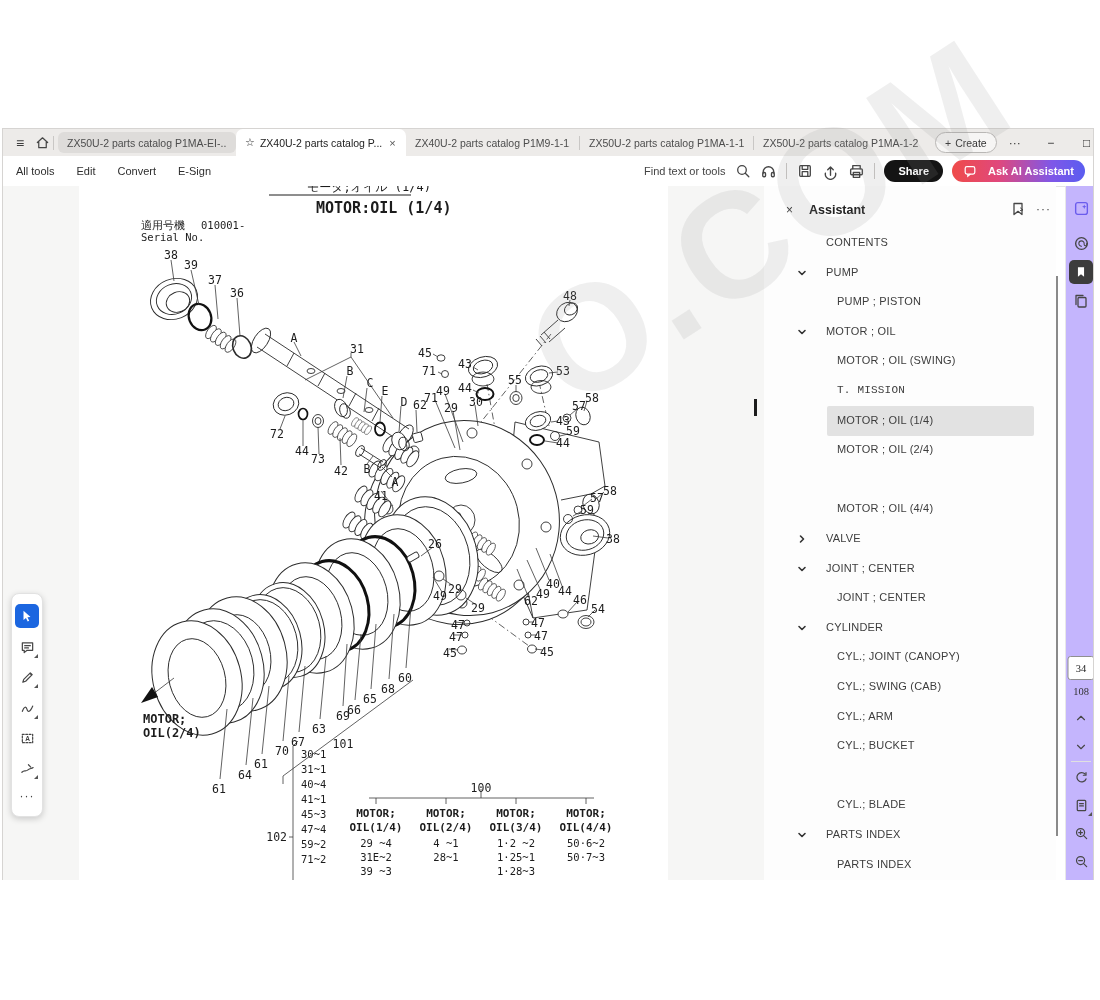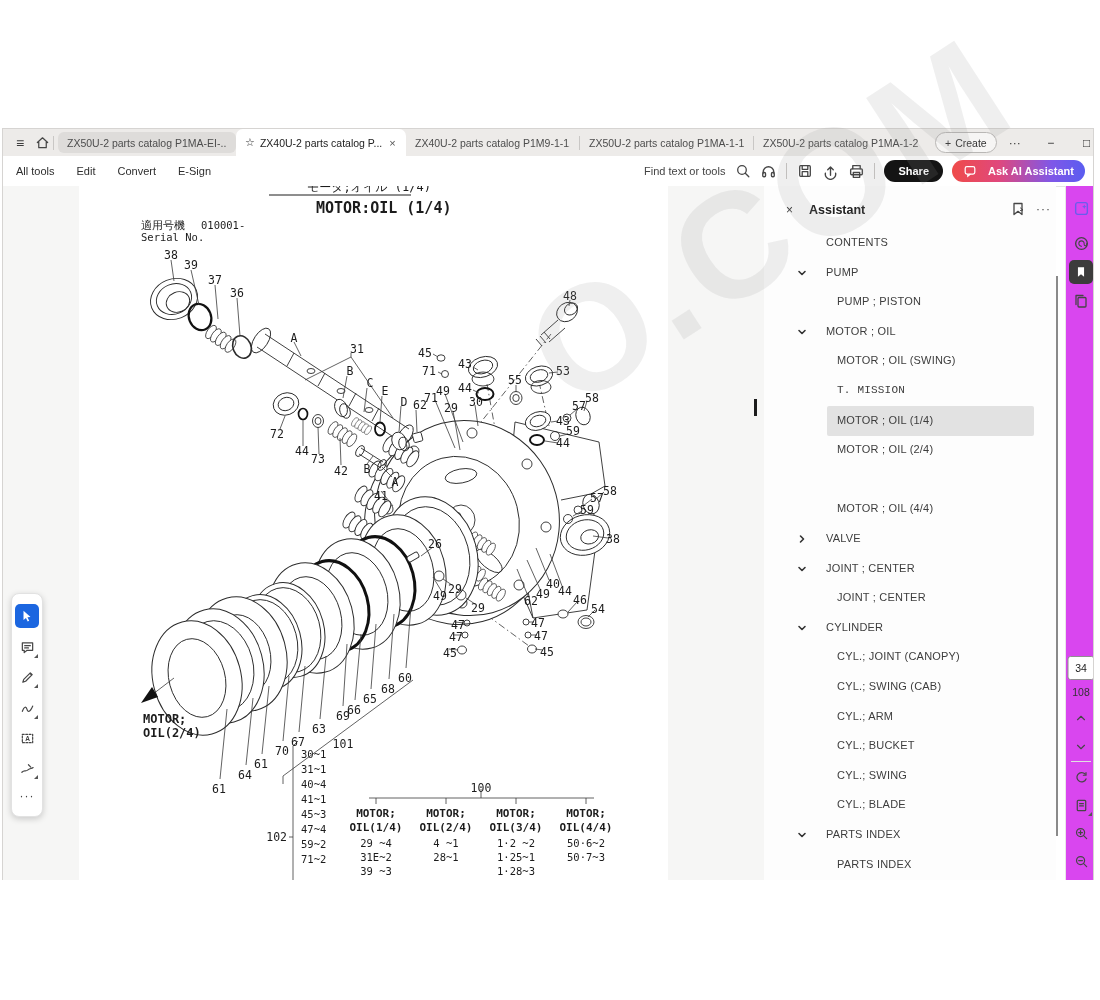--- a/index.html
+++ b/index.html
@@ -67,21 +67,21 @@
   .pht{position:absolute;left:45px;top:7px;font-size:12.5px;font-weight:bold;color:#222;}
   .phbm{position:absolute;left:246px;top:5px;}
   .phdots{position:absolute;left:272px;top:6px;font-size:12px;color:#444;letter-spacing:1px;}
   .blist{position:absolute;top:0;left:0;right:0;bottom:0;}
   .brow{position:absolute;left:0;right:0;height:24px;}
   .bsel{position:absolute;left:63px;right:22px;top:-3px;bottom:-3px;background:#e2e2e2;border-radius:2px;}
   .blab{position:absolute;top:5px;font-size:11px;color:#3d3d3d;letter-spacing:.2px;}
   .bchev{position:absolute;left:33px;top:7px;width:10px;height:10px;stroke:#333;fill:none;stroke-width:1.6;
     stroke-linecap:round;stroke-linejoin:round;}
   
-  .rail{position:absolute;left:1062px;top:57px;width:30px;bottom:0;background:#d946ef;border-left:1px solid #e8e8e8;}
+  .rail{position:absolute;left:1062px;top:57px;width:30px;bottom:0;background:#c4b5fd;border-left:1px solid #e8e8e8;font-family:Liberation Serif, serif;}
   .ric{position:absolute;left:50%;transform:translateX(-50%);width:24px;height:24px;display:flex;
     align-items:center;justify-content:center;}
   .ric.dark{background:#3c3c3c;border-radius:5px;}
   .pgbox{position:absolute;left:50%;transform:translateX(-50%);width:25px;height:22px;border:1px solid #8f8f8f;
     border-radius:3px;background:#fff;font-size:10.5px;color:#222;display:flex;align-items:center;justify-content:center;}
   .pgtot{position:absolute;left:50%;transform:translateX(-50%);font-size:10.5px;color:#333;}
   .rdiv{position:absolute;left:50%;transform:translateX(-50%);width:20px;height:1px;background:#e0e0e0;}
   
   .wm{position:absolute;left:545px;top:250px;font-size:150px;font-weight:bold;letter-spacing:6px;
     color:rgba(145,145,145,.15);transform:rotate(-33deg);transform-origin:10% 60%;pointer-events:none;
@@ -621,23 +621,20 @@
         </div>
         <div class="brow" style="top: 489px;">
           <span class="blab" style="left:73px">CYL.; SWING (CAB)</span>
         </div>
         <div class="brow" style="top: 518.6px;">
           <span class="blab" style="left:73px">CYL.; ARM</span>
         </div>
         <div class="brow" style="top: 548.2px;">
           <span class="blab" style="left:73px">CYL.; BUCKET</span>
         </div>
-        <div class="brow" style="top: 577.8px;">
-          <span class="blab" style="left:73px">CYL.; SWING</span>
-        </div>
         <div class="brow" style="top: 607.4px;">
           <span class="blab" style="left:73px">CYL.; BLADE</span>
         </div>
         <div class="brow" style="top: 637px;">
           <svg class="bchev" viewBox="0 0 10 10">
             <polyline points="2,3.5 5,6.5 8,3.5"></polyline>
           </svg>
           <span class="blab" style="left:62px">PARTS INDEX</span>
         </div>
         <div class="brow" style="top: 666.6px;">

